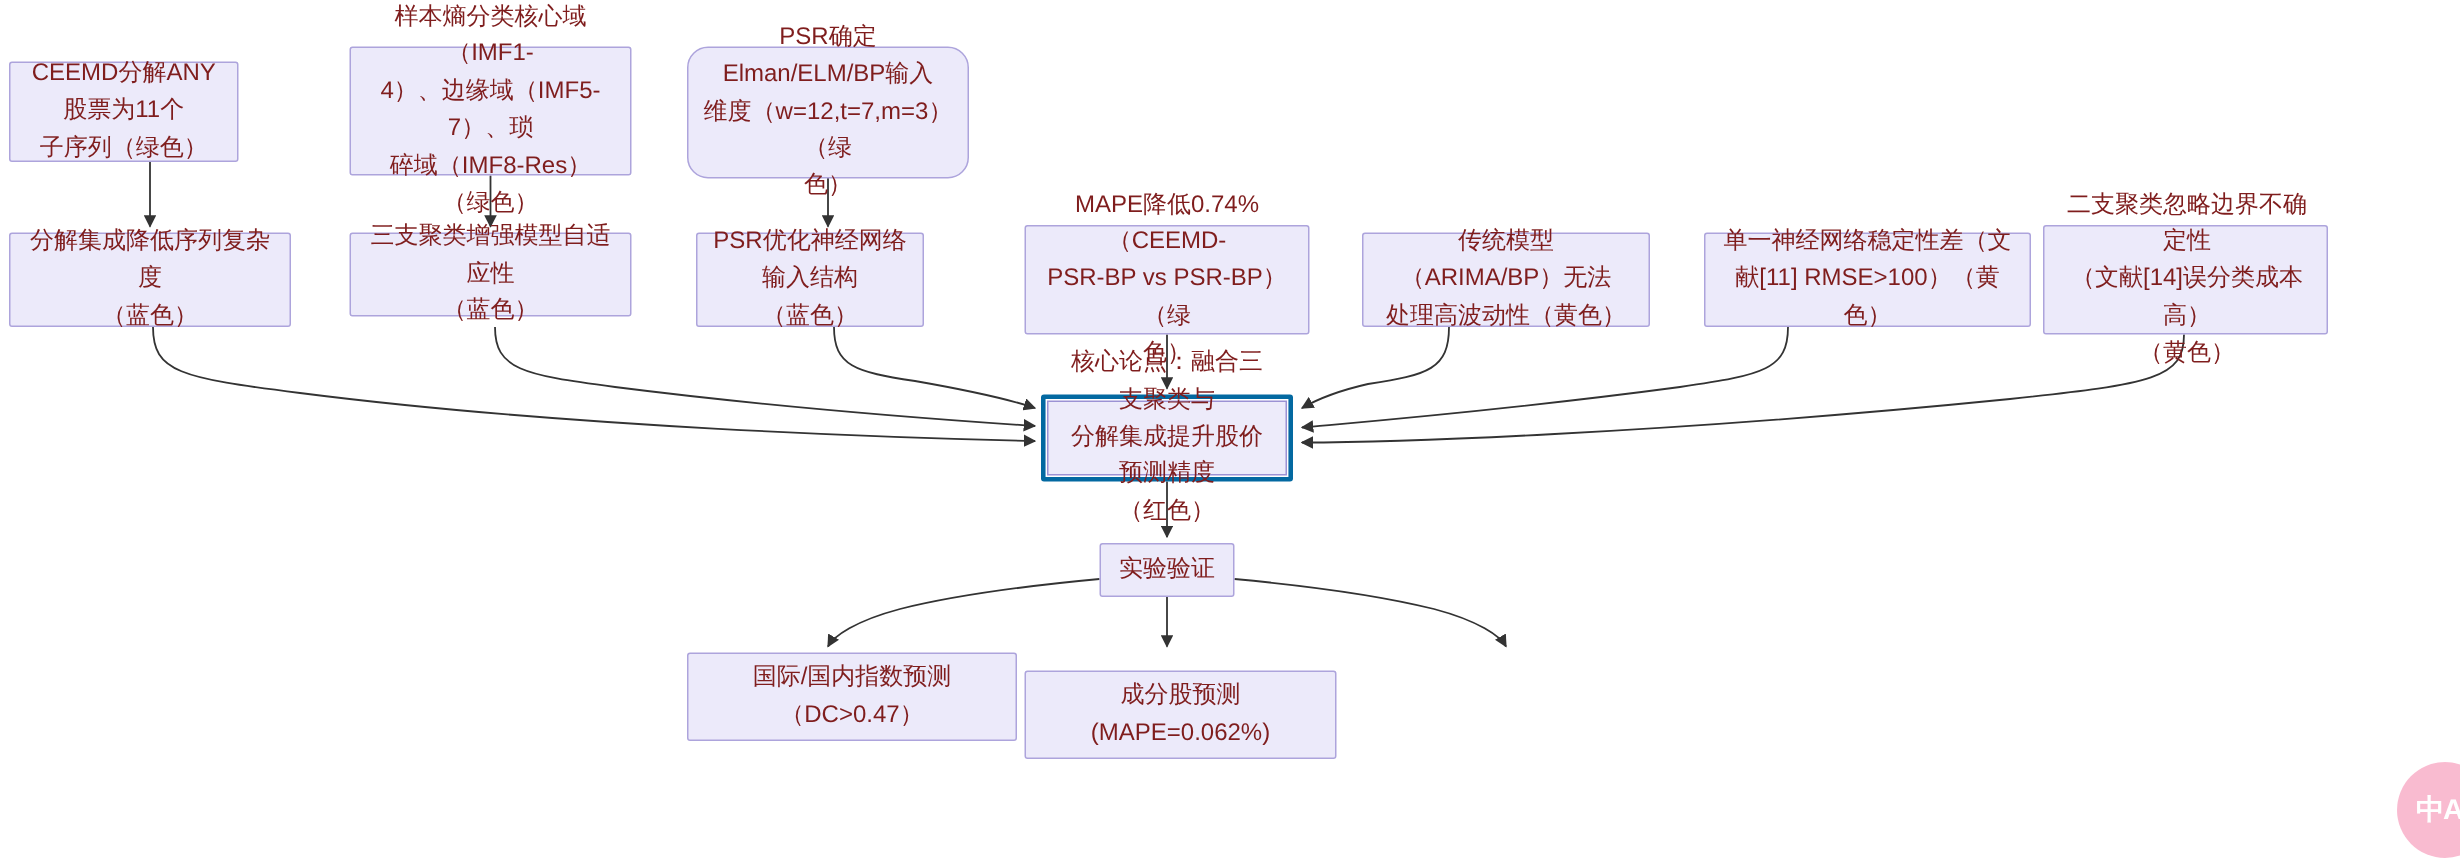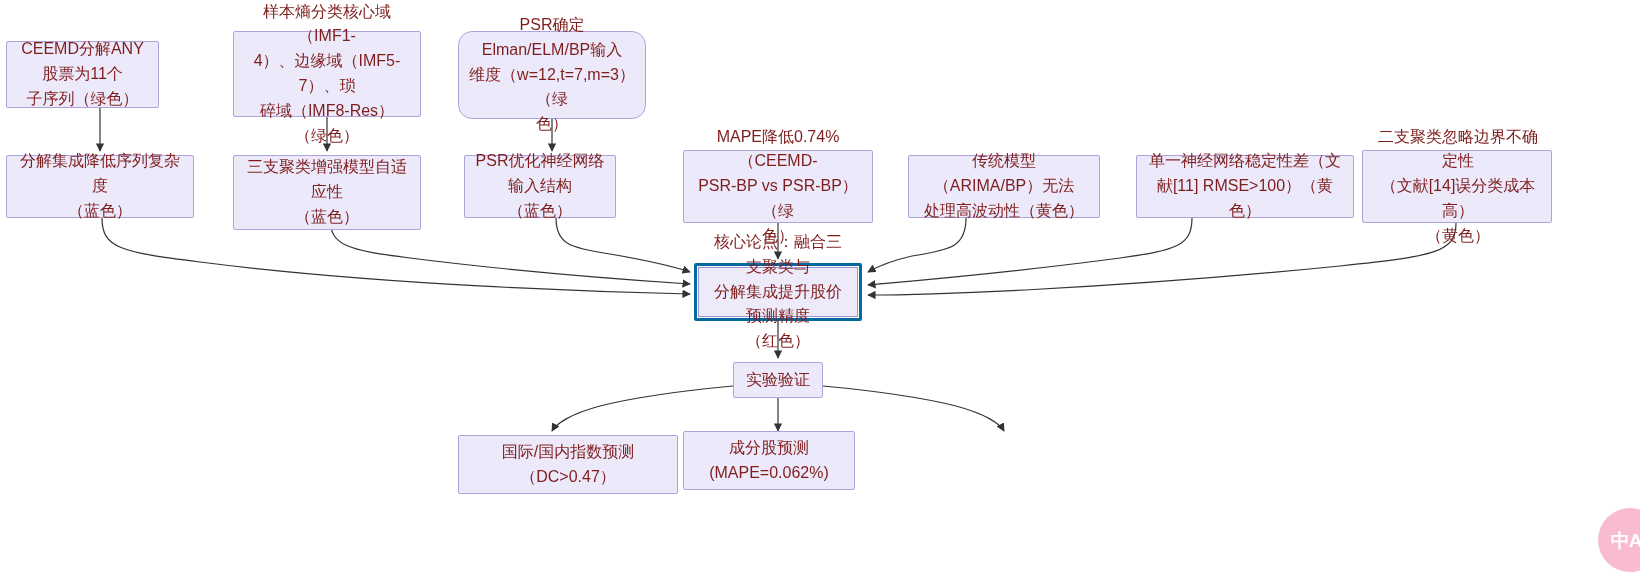--- a/index.html
+++ b/index.html
@@ -122,21 +122,21 @@
     <span class="node-label">PSR确定Elman/ELM/BP输入
 维度（w=12,t=7,m=3）（绿
 色）</span>
   </div>
 
   <div class="node" style="left:6px; top:155px; width:188px; height:63px;">
     <span class="node-label">分解集成降低序列复杂度
 （蓝色）</span>
   </div>
 
-  <div class="node" style="left:233px; top:155px; width:188px; height:75px;">
+  <div class="node" style="left:233px; top:155px; width:188px; height:56px;">
     <span class="node-label">三支聚类增强模型自适应性
 （蓝色）</span>
   </div>
 
   <div class="node" style="left:464px; top:155px; width:152px; height:63px;">
     <span class="node-label">PSR优化神经网络输入结构
 （蓝色）</span>
   </div>
 
   <div class="node" style="left:683px; top:150px; width:190px; height:73px;">
@@ -169,21 +169,21 @@
 
   <div class="node" style="left:733px; top:362px; width:90px; height:36px;">
     <span class="node-label">实验验证</span>
   </div>
 
   <div class="node" style="left:458px; top:435px; width:220px; height:59px;">
     <span class="node-label">国际/国内指数预测
 （DC&gt;0.47）</span>
   </div>
 
-  <div class="node" style="left:683px; top:431px; width:172px; height:59px;">
+  <div class="node" style="left:683px; top:447px; width:208px; height:59px;">
     <span class="node-label">成分股预测
 (MAPE=0.062%)</span>
   </div>
 
 
   <div id="watermark">
     <span class="wm-inner">中A</span>
   </div>
 
 </div>

